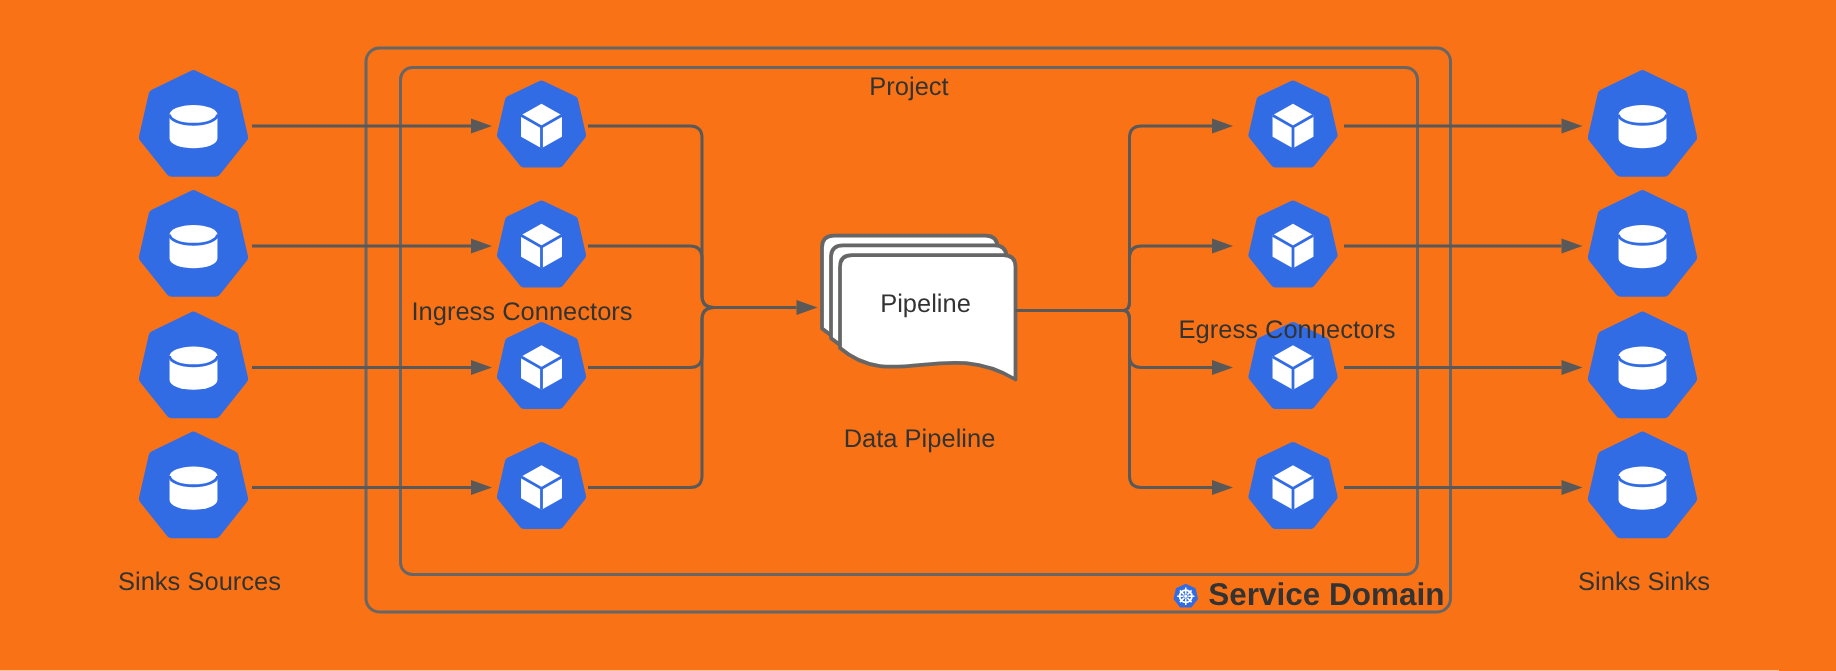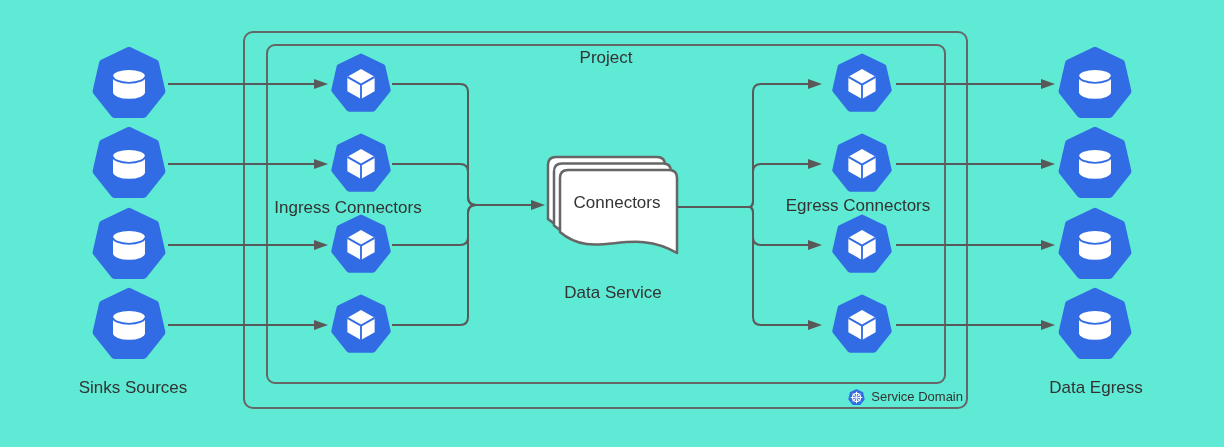--- a/index.html
+++ b/index.html
@@ -1,30 +1,30 @@
 <!DOCTYPE html>
 <html><head>
 <meta charset="utf-8">
 <style>
   html,body{margin:0;padding:0;background:#ffffff;}
   #canvas{
-    position:relative;width:1224px;height:447px;background:#5eead4;
+    position:relative;width:1224px;height:447px;background:#f97316;
     font-family:"Liberation Sans","DejaVu Sans",sans-serif;color:#333333;overflow:hidden;
   }
   .group-rect{position:absolute;border:2px solid #666666;background:transparent;z-index:0;}
   #outer-rect{left:243px;top:31px;width:721px;height:374px;border-radius:10px;}
   #inner-rect{left:266px;top:44px;width:676px;height:336px;border-radius:9px;}
   #lines{position:absolute;left:0;top:0;z-index:1;}
   .node{position:absolute;z-index:2;}
   .big{width:76px;height:76px;}
   .small{width:62px;height:62px;}
   .lbl{position:absolute;z-index:3;font-size:17px;line-height:20px;white-space:nowrap;transform:translateX(-50%);}
   #service-domain-label{
-    position:absolute;z-index:3;font-size:13px;line-height:20px;white-space:nowrap;
-    right:261px;top:387px;display:flex;align-items:center;gap:6px;transform:none;
+    position:absolute;z-index:3;font-size:21px;line-height:20px;white-space:nowrap;
+    right:261px;top:387px;display:flex;align-items:center;gap:6px;transform:none;font-weight:bold;
   }
   #service-domain-label svg{width:17px;height:17px;display:block;}
 </style>
 </head>
 <body>
 
 <div id="canvas">
 
   <svg width="0" height="0" style="position:absolute" aria-hidden="true">
     <defs>
@@ -142,25 +142,25 @@
     </svg>
   <svg class="node big" viewBox="0 0 100 100" style="left:1057px;top:207px">
       <use href="#hepta-db"></use>
     </svg>
   <svg class="node big" viewBox="0 0 100 100" style="left:1057px;top:287px">
       <use href="#hepta-db"></use>
     </svg>
 
   <div class="lbl" style="left:606px;top:48px">Project</div>
   <div class="lbl" style="left:348px;top:198px">Ingress Connectors</div>
-  <div class="lbl" style="left:617px;top:193px">Connectors</div>
-  <div class="lbl" style="left:613px;top:283px">Data Service</div>
-  <div class="lbl" style="left:858px;top:196px">Egress Connectors</div>
+  <div class="lbl" style="left:617px;top:193px">Pipeline</div>
+  <div class="lbl" style="left:613px;top:283px">Data Pipeline</div>
+  <div class="lbl" style="left:858px;top:210px">Egress Connectors</div>
   <div class="lbl" style="left:133px;top:378px">Sinks Sources</div>
-  <div class="lbl" style="left:1096px;top:378px">Data Egress</div>
+  <div class="lbl" style="left:1096px;top:378px">Sinks Sinks</div>
 
   <div id="service-domain-label">
     <svg viewBox="0 0 100 100">
         <use href="#k8s-wheel"></use>
       </svg>
     <span>Service Domain</span>
   </div>
 
 </div>
 

